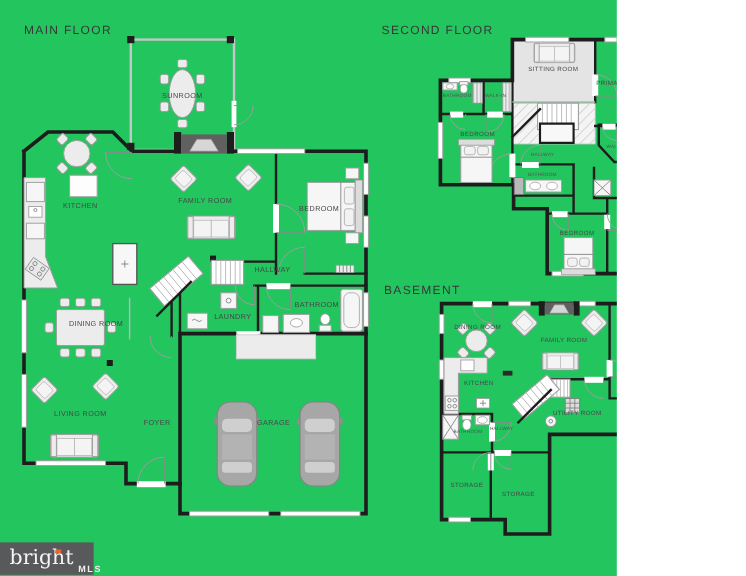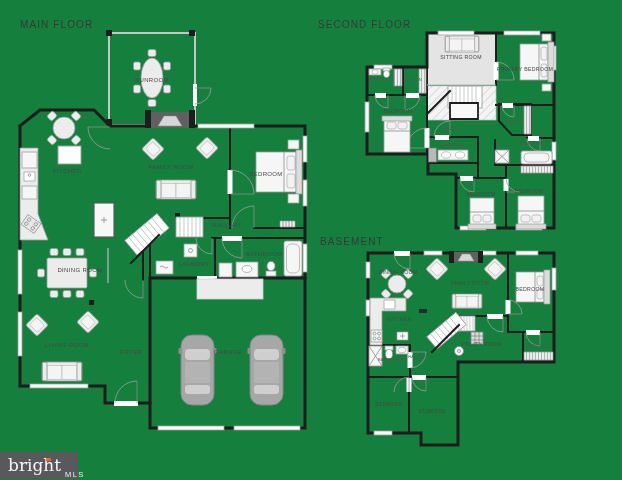--- a/index.html
+++ b/index.html
@@ -1,16 +1,16 @@
 <!DOCTYPE html>
 <html><head>
 <meta charset="utf-8">
 <style>
   html,body{margin:0;padding:0;background:#fff;}
-  .canvas{position:relative;width:622px;height:480px;background:#15803d;overflow:hidden;
+  .canvas{position:relative;width:514px;height:480px;background:#22c55e;overflow:hidden;
           font-family:"Liberation Sans",sans-serif;}
   svg{position:absolute;left:0;top:0;}
 
   
   .w3{stroke:#1d1d1d;stroke-width:3;fill:none;stroke-linecap:square;}
   .w2{stroke:#1d1d1d;stroke-width:2;fill:none;stroke-linecap:square;}
   .thinwall{stroke:#c6c6c6;stroke-width:2;fill:none;}
   .rail{stroke:#b7b7b7;stroke-width:1.2;fill:none;}
   .gap{fill:#ffffff;stroke:none;}
   .win{fill:#ffffff;stroke:#9e9e9e;stroke-width:0.8;}
@@ -39,21 +39,21 @@
   .lbl2{font-size:5.2px;letter-spacing:0.3px;text-anchor:middle;}
   .lbl3{font-size:4px;letter-spacing:0.15px;text-anchor:middle;fill:#555;}
 
   
   .logo{position:absolute;left:0;top:452px;width:78px;height:27px;background:#58595b;
         display:flex;align-items:flex-end;}
   .logo-bright{font-family:"DejaVu Serif",serif;font-size:17px;color:#f5f5f5;
                margin-left:8px;line-height:27px;position:relative;}
   .logo-accent{position:absolute;left:46px;top:6px;width:5px;height:3px;
                background:#e8672e;transform:skewX(-12deg);}
-  .logo-mls{font-size:7.5px;font-weight:normal;letter-spacing:1.4px;color:#f0f0f0;
+  .logo-mls{font-size:7.5px;font-weight:bold;letter-spacing:1.4px;color:#f0f0f0;
             margin-left:4px;margin-top:5px;}
 </style>
 </head>
 <body>
 
 <div class="canvas">
 <svg width="622" height="480" viewBox="0 0 622 480">
   <defs>
     <pattern id="hatch" width="6" height="6" patternUnits="userSpaceOnUse" patternTransform="rotate(45)">
       <rect width="6" height="6" fill="#f4f4f4"></rect>

